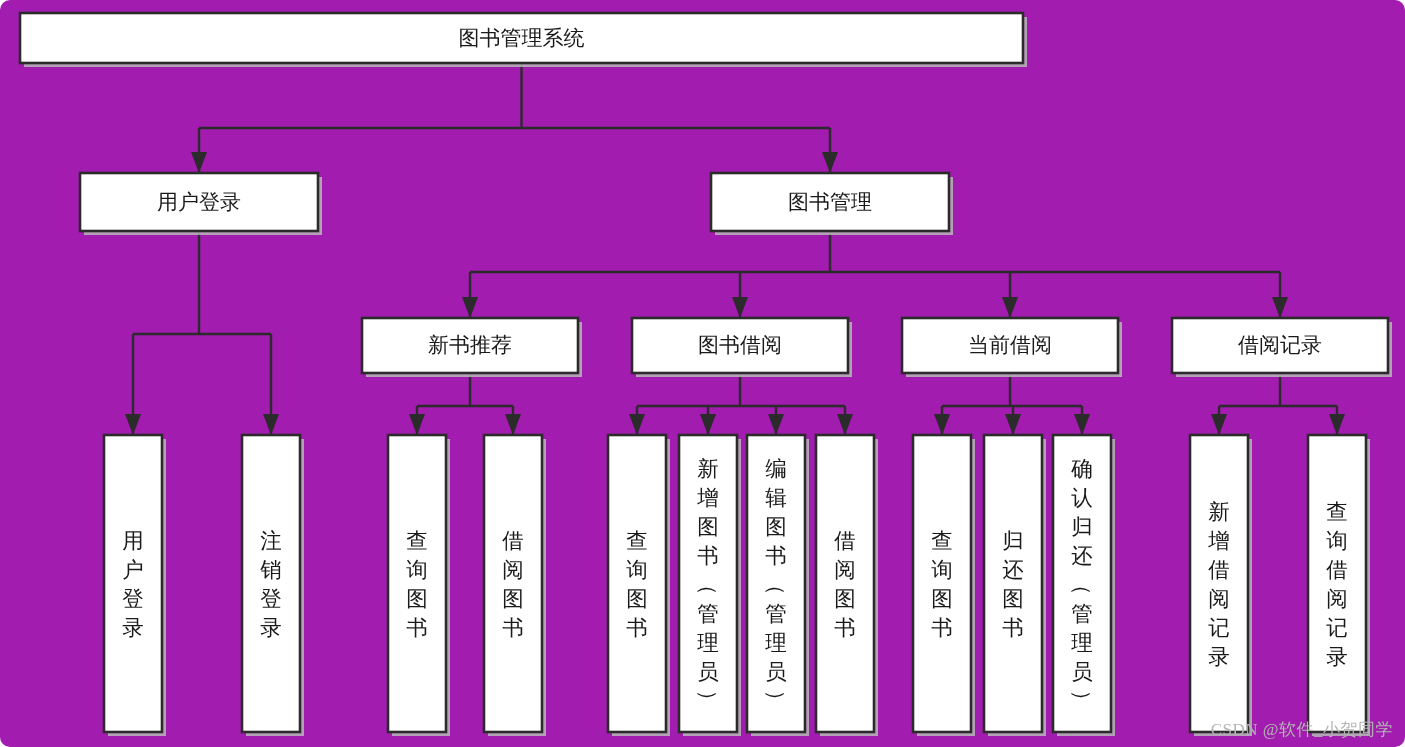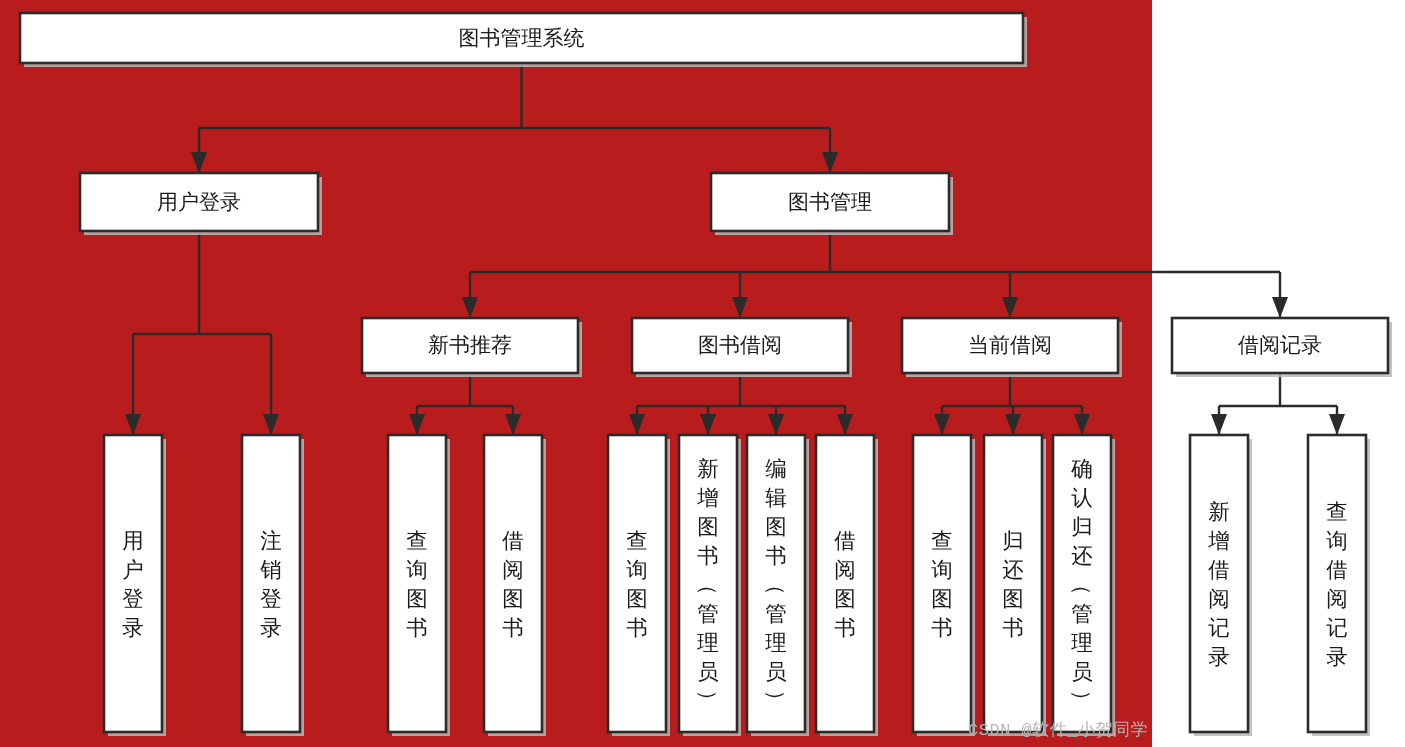--- a/index.html
+++ b/index.html
@@ -8,23 +8,24 @@
     background: #ffffff;
   }
   body {
     width: 1405px;
     height: 747px;
     font-family: "Liberation Sans", "DejaVu Sans", sans-serif;
     overflow: hidden;
   }
   #diagram-root {
     position: relative;
-    width: 1152px;
+    width: 1405px;
     height: 747px;
-    background: #b91c1c;
+    background: #a21caf;
+    border-radius: 10px;
   }
   svg#diagram-svg {
     position: absolute;
     left: 0;
     top: 0;
     width: 1405px;
     height: 747px;
     display: block;
   }
   .node-rect {
@@ -53,23 +54,23 @@
     dominant-baseline: middle;
   }
   .node-label-v {
     font-family: "Liberation Sans", "DejaVu Sans", sans-serif;
     fill: #1a1a1a;
     font-size: 21.5px;
     text-anchor: middle;
   }
   .watermark {
     position: absolute;
-    right: 4px;
+    right: 12px;
     bottom: 6px;
-    font-family: Liberation Mono, monospace;
+    font-family: Liberation Serif, serif;
     font-size: 17px;
     color: #b4b4b4;
     white-space: nowrap;
     letter-spacing: 0.5px;
     user-select: none;
   }
 </style>
 </head>
 <body>
 

